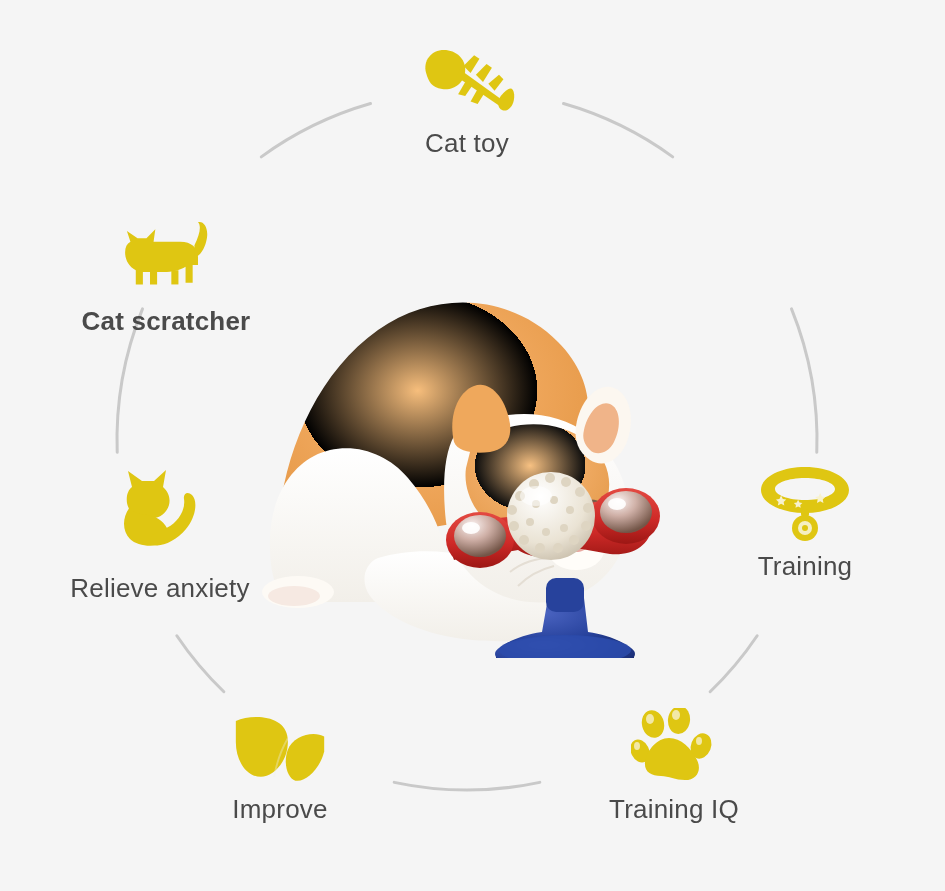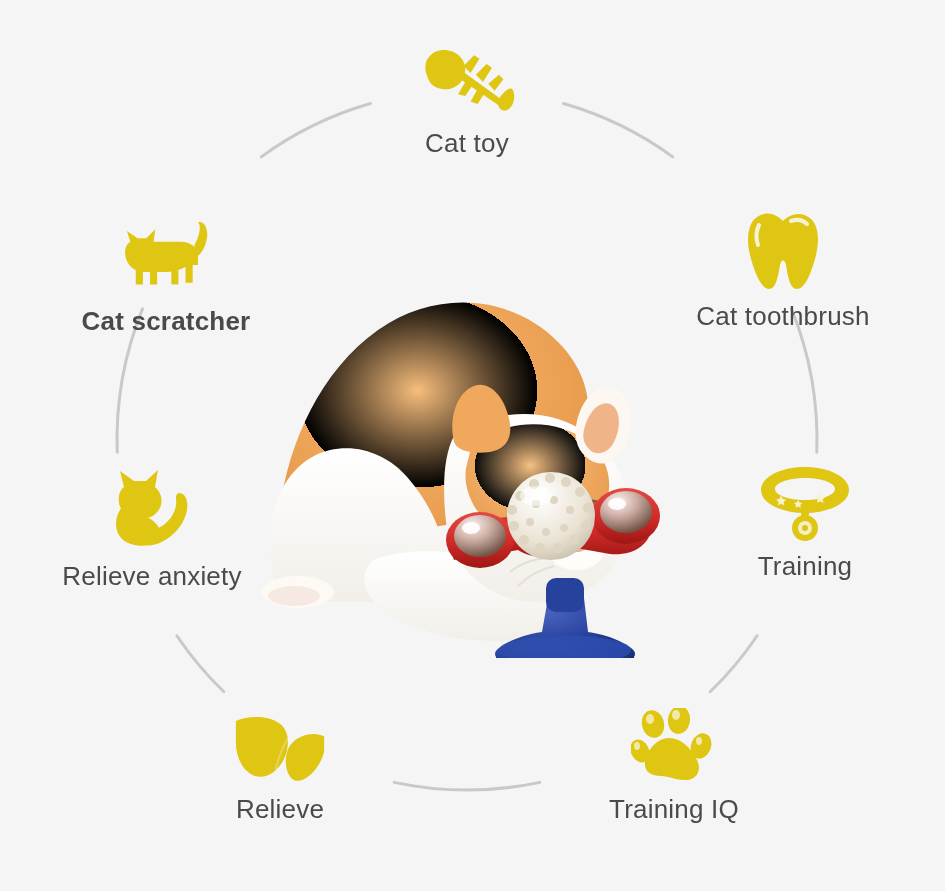--- a/index.html
+++ b/index.html
@@ -206,32 +206,20 @@
           <path d="M64 30 L76 18 L82 22 L72 38 Z"></path>
           <path d="M66 46 L58 60 L66 63 L74 50 Z"></path>
           <path d="M78 40 L90 30 L95 35 L85 48 Z"></path>
           <path d="M92 54 C100 44 106 42 107 52 C108 62 102 72 94 70 C88 68 88 60 92 54 Z"></path>
         </g>
       </svg>
     </span>
     <span class="label">Cat toy</span>
   </div>
 
-  <div class="feature" style="left:783px; top:205px;">
-    <span class="icon-wrap">
-      <svg width="76" height="80" viewBox="0 0 76 80" xmlns="http://www.w3.org/2000/svg">
-        <path d="M12 6 C22 -1 32 4 38 10 C44 4 56 -1 66 8 C75 16 74 34 70 48
-                 C66 62 60 78 52 78 C45 78 43 66 41 54 C40 48 36 48 35 54
-                 C33 66 31 78 24 78 C16 78 9 60 5 44 C1 28 3 12 12 6 Z" fill="#dfc612"></path>
-        <path d="M14 14 C11 20 11 28 13 34" stroke="#f6f2d8" stroke-width="4" fill="none" stroke-linecap="round"></path>
-        <path d="M46 10 C52 8 58 9 62 13" stroke="#f6f2d8" stroke-width="4" fill="none" stroke-linecap="round"></path>
-      </svg>
-    </span>
-    <span class="label">Cat toothbrush</span>
-  </div>
 
   <div class="feature" style="left:805px; top:455px;text-align:right;">
     <span class="icon-wrap">
       <svg width="92" height="76" viewBox="0 0 92 76" xmlns="http://www.w3.org/2000/svg">
         <path d="M46 2 C70 2 90 12 90 25 C90 38 70 48 46 48 C22 48 2 38 2 25 C2 12 22 2 46 2 Z
                  M46 13 C29 13 16 18 16 24 C16 30 29 35 46 35 C63 35 76 30 76 24 C76 18 63 13 46 13 Z" fill="#dfc612"></path>
         <g fill="#f7f2cf">
           <path d="M20 29 l2 4 4 .5 -3 3 .8 4.2 -3.8-2 -3.8 2 .8-4.2 -3-3 4-.5z" transform="scale(.85) translate(6 7)"></path>
           <path d="M62 27 l2 4 4 .5 -3 3 .8 4.2 -3.8-2 -3.8 2 .8-4.2 -3-3 4-.5z" transform="scale(.85) translate(10 6)"></path>
           <path d="M38 33 l1.6 3.2 3.4.4 -2.5 2.4 .6 3.4 -3.1-1.6 -3.1 1.6 .6-3.4 -2.5-2.4 3.4-.4z" transform="scale(.85) translate(8 8)"></path>
@@ -268,24 +256,24 @@
   </div>
 
   <div class="feature" style="left:280px; top:698px;">
     <span class="icon-wrap">
       <svg width="100" height="72" viewBox="0 0 100 72" xmlns="http://www.w3.org/2000/svg">
         <path d="M4 8 C22 0 56 2 58 26 C60 48 44 66 30 66 C14 66 4 48 4 30 Z" fill="#dfc612"></path>
         <path d="M96 24 C86 18 64 22 58 38 C53 52 58 68 66 70 C78 72 92 56 96 40 Z" fill="#dfc612"></path>
         <path d="M58 26 C50 40 46 54 44 66" stroke="#f2f2f2" stroke-width="2" fill="none" opacity="0.35"></path>
       </svg>
     </span>
-    <span class="label">Relieve</span>
-  </div>
-
-  <div class="feature" style="left:152px; top:465px;">
+    <span class="label">Improve</span>
+  </div>
+
+  <div class="feature" style="left:160px; top:465px;gap:12px;">
     <span class="icon-wrap">
       <svg width="92" height="82" viewBox="0 0 92 82" xmlns="http://www.w3.org/2000/svg">
         <g fill="#dfc612">
           <path d="M18 18 L14 2 L28 12 L40 12 L52 1 L49 18 C56 24 58 34 52 42
                    C48 48 40 50 34 50 C24 50 15 44 13 34 C12 27 14 21 18 18 Z"></path>
           <path d="M16 38 C8 48 8 62 16 70 C22 76 34 78 44 76 C52 74 56 68 54 62
                    C52 54 44 48 34 46 C26 45 20 45 16 38 Z"></path>
           <path d="M50 60 C62 56 72 42 70 30 C69 24 74 22 78 26 C84 32 82 48 72 60
                    C62 72 48 78 40 76 C34 74 36 66 42 64 Z"></path>
         </g>

